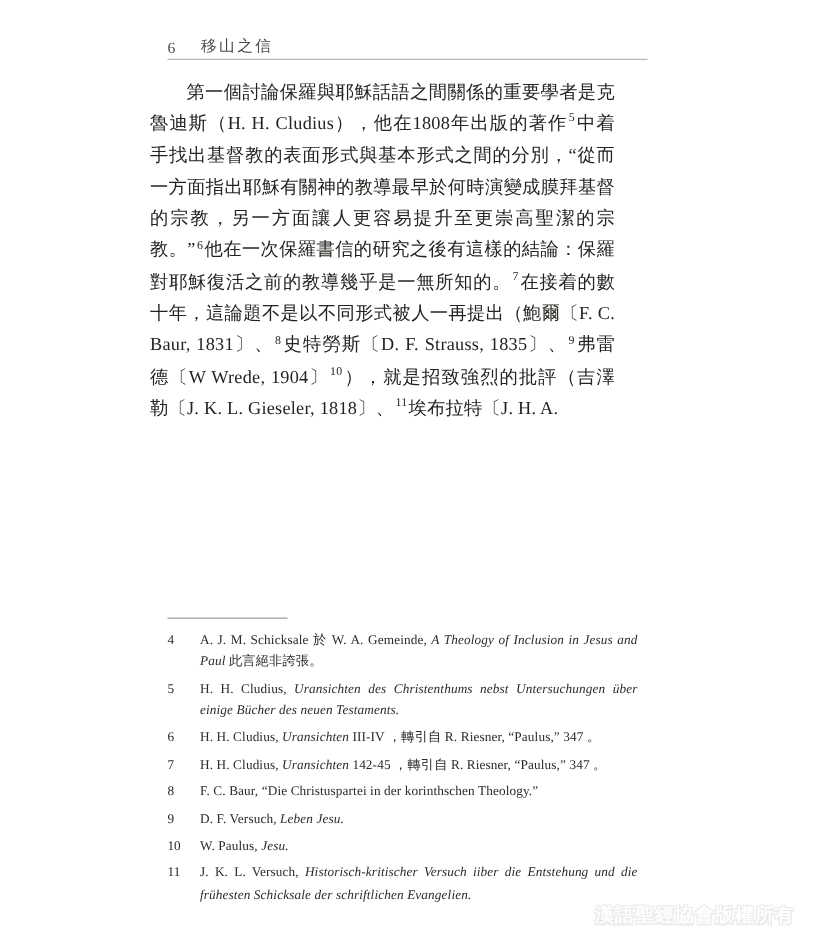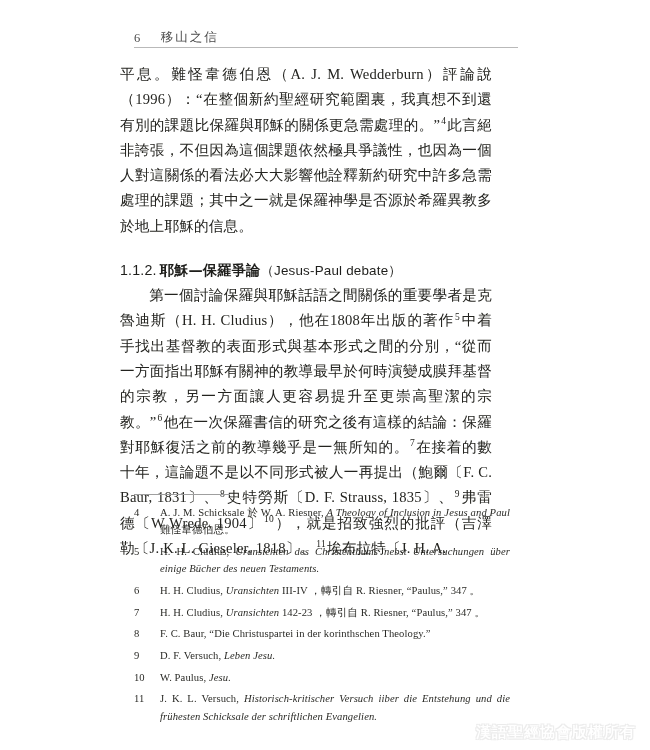--- a/index.html
+++ b/index.html
@@ -168,46 +168,44 @@
 <div class="page">
 
   <div class="running-head">
     <span class="rh-folio">6</span>
     <span class="rh-title">移山之信</span>
   </div>
   <div class="rh-rule"></div>
 
   <div class="body-col">
 
-    <p class="para"><span>平息。難怪韋德伯恩（A. J. M. Wedderburn）評論說（1996）：“在整個新約聖經研究範圍裏，我真想不到還有別的課題比保羅與耶穌的關係更急需處理的。”</span><sup class="fn">4</sup><span>此言絕非誇張，不但因為這個課題依然極具爭議性，也因為一個人對這關係的看法必大大影響他詮釋新約研究中許多急需處理的課題；其中之一就是保羅神學是否源於希羅異教多於地上耶穌的信息。</span></p>
-
-    <h2 class="sec-head"><span class="num">1.1.2.</span><span>耶穌—保羅爭論</span><span class="en">（Jesus-Paul debate）</span></h2>
+
 
     <p class="para indent"><span>第一個討論保羅與耶穌話語之間關係的重要學者是克魯迪斯（H. H. Cludius），他在1808年出版的著作</span><sup class="fn">5</sup><span>中着手找出基督教的表面形式與基本形式之間的分別，“從而一方面指出耶穌有關神的教導最早於何時演變成膜拜基督的宗教，另一方面讓人更容易提升至更崇高聖潔的宗教。”</span><sup class="fn">6</sup><span>他在一次保羅書信的研究之後有這樣的結論：保羅對耶穌復活之前的教導幾乎是一無所知的。</span><sup class="fn">7</sup><span>在接着的數十年，這論題不是以不同形式被人一再提出（鮑爾〔F. C. Baur, 1831〕、</span><sup class="fn">8</sup><span>史特勞斯〔D. F. Strauss, 1835〕、</span><sup class="fn">9</sup><span>弗雷德〔W Wrede, 1904〕</span><sup class="fn">10</sup><span>），就是招致強烈的批評（吉澤勒〔J. K. L. Gieseler, 1818〕、</span><sup class="fn">11</sup><span>埃布拉特〔J. H. A.</span></p>
 
   </div>
 
   <div class="fn-rule"></div>
 
   <div class="footnotes" id="footnote-list">
       <div class="fn-item">
         <span class="fn-num">4</span>
-        <span class="fn-text"><span>A. J. M. Schicksale </span><span class="cjk">於</span><span> W. A. Riesner, </span><span class="it">A Theology of Inclusion in Jesus and Paul</span><span> </span><span class="cjk">難怪韋德伯恩。</span></span>
+        <span class="fn-text"><span>A. J. M. Schicksale </span><span class="cjk">於</span><span> W. A. Gemeinde, </span><span class="it">A Theology of Inclusion in Jesus and Paul</span><span> </span><span class="cjk">此言絕非誇張。</span></span>
       </div>
       <div class="fn-item">
         <span class="fn-num">5</span>
         <span class="fn-text"><span>H. H. Cludius, </span><span class="it">Uransichten des Christenthums nebst Untersuchungen über einige Bücher des neuen Testaments.</span></span>
       </div>
       <div class="fn-item">
         <span class="fn-num">6</span>
         <span class="fn-text"><span>H. H. Cludius, </span><span class="it">Uransichten</span><span> III-IV </span><span class="cjk">，轉引自</span><span> R. Riesner, “Paulus,” 347 </span><span class="cjk">。</span></span>
       </div>
       <div class="fn-item">
         <span class="fn-num">7</span>
-        <span class="fn-text"><span>H. H. Cludius, </span><span class="it">Uransichten</span><span> 142-23 </span><span class="cjk">，轉引自</span><span> R. Riesner, “Paulus,” 347 </span><span class="cjk">。</span></span>
+        <span class="fn-text"><span>H. H. Cludius, </span><span class="it">Uransichten</span><span> 142-45 </span><span class="cjk">，轉引自</span><span> R. Riesner, “Paulus,” 347 </span><span class="cjk">。</span></span>
       </div>
       <div class="fn-item">
         <span class="fn-num">8</span>
         <span class="fn-text"><span>F. C. Baur, “Die Christuspartei in der korinthschen Theology.”</span></span>
       </div>
       <div class="fn-item">
         <span class="fn-num">9</span>
         <span class="fn-text"><span>D. F. Versuch, </span><span class="it">Leben Jesu.</span></span>
       </div>
       <div class="fn-item">

